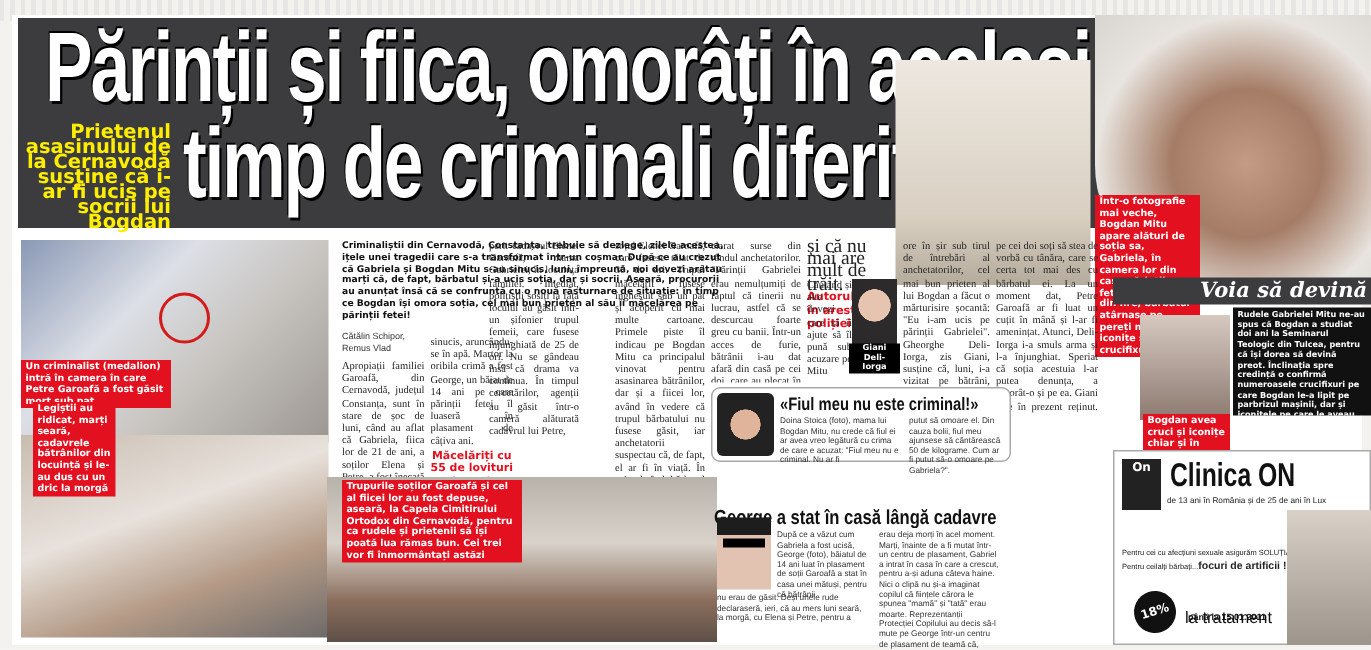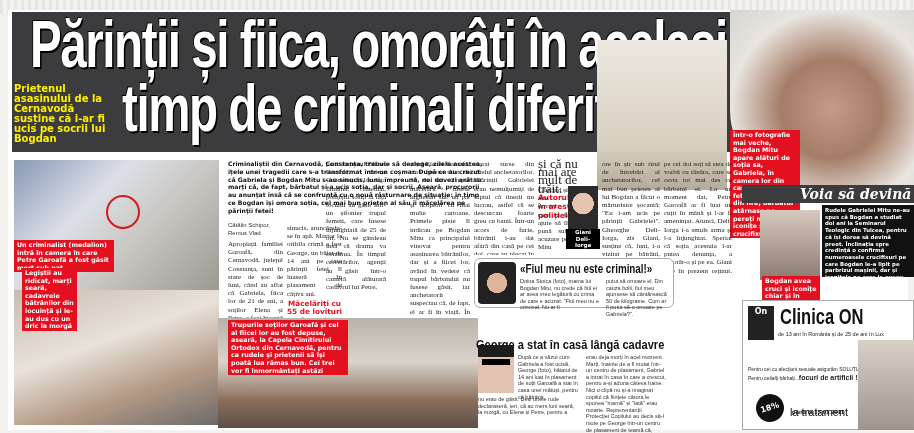--- a/index.html
+++ b/index.html
@@ -4,21 +4,21 @@
 <style>
   * { box-sizing: border-box; margin: 0; padding: 0; }
   html, body { width: 914px; height: 433px; overflow: hidden; background: #f4f2ef; }
   body { position: relative; font-family: "Liberation Serif", serif; }
   .page { position: absolute; left: 8px; top: 10px; width: 900px; height: 420px; background: #fff; overflow: hidden; }
   .torn-top { position: absolute; left: 0; top: 0; width: 914px; height: 14px; background: repeating-linear-gradient(90deg, #ddd 0 3px, #f4f2ef 3px 7px); opacity: .55; }
   .headband { position: absolute; left: 12px; top: 12px; width: 780px; height: 140px; background: #3c3c3e; }
   .headline { position: absolute; color: #fff; font-family: "Liberation Sans", sans-serif; font-weight: 700; letter-spacing: -2px; transform: scaleX(0.72); transform-origin: left top; white-space: nowrap; text-shadow: 2px 2px 0 #000, -1px -1px 0 #000; }
   .h1 { left: 30px; top: 6px; font-size: 66px; }
   .h2 { left: 122px; top: 70px; font-size: 66px; }
-  .kicker { position: absolute; left: 14px; top: 84px; width: 100px; color: #ffee00; font-family: "DejaVu Sans", sans-serif; font-weight: 700; font-size: 10px; line-height: 10px; text-align: left; }
+  .kicker { position: absolute; left: 14px; top: 84px; width: 100px; color: #ffee00; font-family: "DejaVu Sans", sans-serif; font-weight: 700; font-size: 13px; line-height: 10px; text-align: right; }
   .photo { position: absolute; overflow: hidden; }
   .ph-left-top { left: 14px; top: 160px; width: 205px; height: 135px; background: linear-gradient(135deg, #8a99b5 0%, #dcdfe6 35%, #c9c6c2 60%, #9b9690 100%); }
   .ph-left-bot { left: 14px; top: 290px; width: 205px; height: 135px; background: linear-gradient(160deg, #c8bcb0 0%, #e8e2dc 40%, #b49a86 70%, #6d6a69 100%); }
   .ph-bottom { left: 218px; top: 318px; width: 260px; height: 110px; background: linear-gradient(180deg, #b8b2ab 0%, #d9d3cb 40%, #8b6e5c 75%, #5e5048 100%); }
   .ph-couple { left: 730px; top: 10px; width: 184px; height: 180px; background: radial-gradient(ellipse at 55% 55%, #c49b85 0%, #a57c66 35%, #e8e4df 70%, #d8d4cf 100%); border-radius: 0 0 0 80px; }
   .ph-wall { left: 597px; top: 40px; width: 130px; height: 150px; background: linear-gradient(180deg, #ede8e0 0%, #d8cfc1 70%, #b5ab9c 100%); }
   .ph-icons { left: 760px; top: 210px; width: 60px; height: 70px; background: linear-gradient(180deg, #d7c9c0, #8c7a70); }
   .ph-giani { left: 500px; top: 190px; width: 42px; height: 50px; background: radial-gradient(circle at 50% 40%, #e6c4b0 0 35%, #2c2a2a 36% 100%); }
   .ph-doina { left: 478px; top: 262px; width: 38px; height: 42px; background: radial-gradient(circle at 50% 50%, #e0b39b 0 35%, #222 36% 100%); border-radius: 4px; }
   .ph-george { left: 478px; top: 345px; width: 36px; height: 48px; background: linear-gradient(180deg, #1d1d1d 0 25%, #e2c2b0 25% 100%); }

